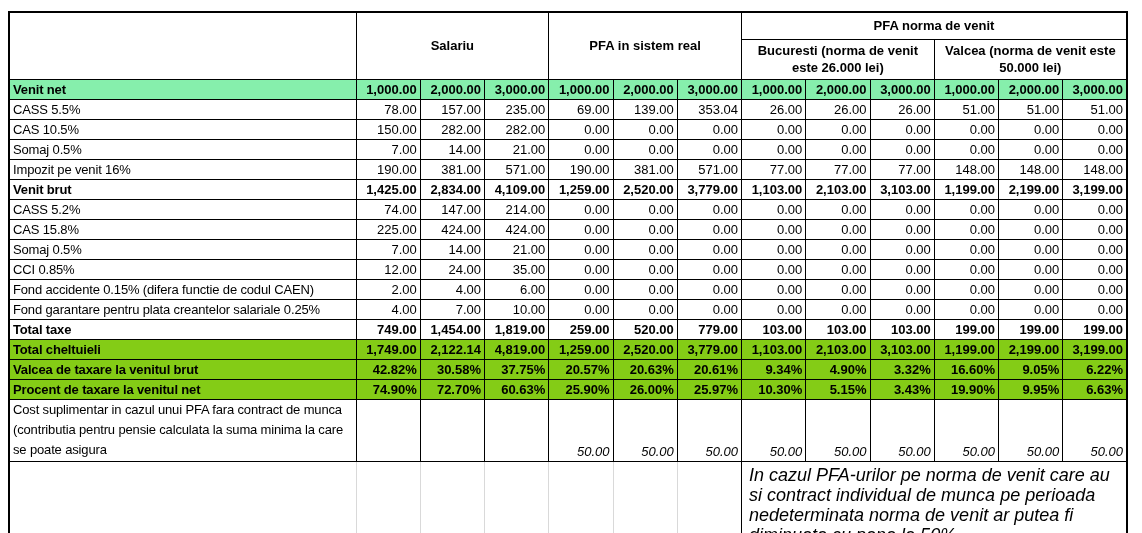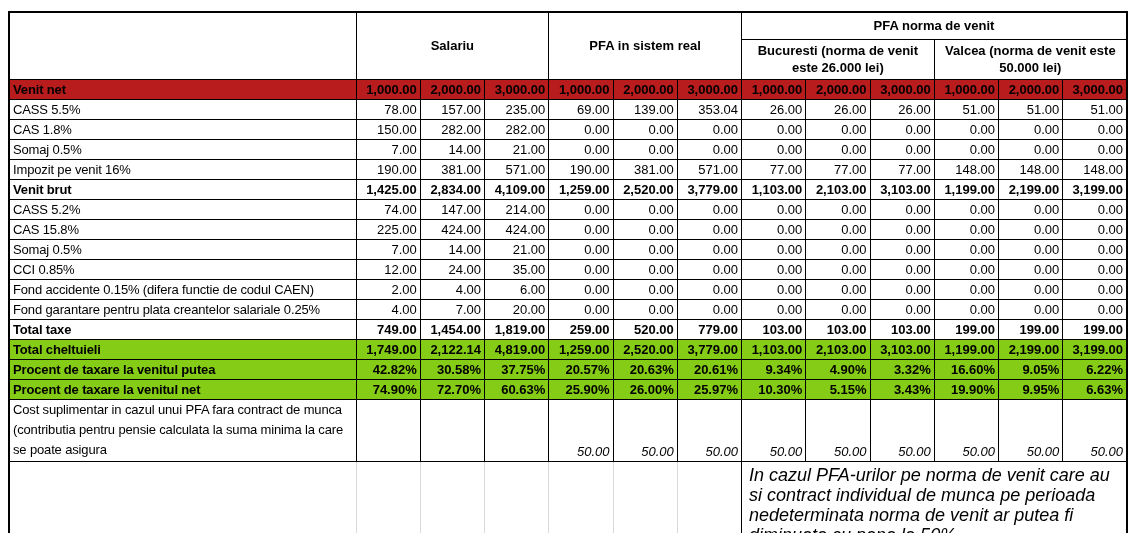--- a/index.html
+++ b/index.html
@@ -35,21 +35,21 @@
     background: #fff;
     margin-top: 12px;
   }
   td.label {
     text-align: left;
     white-space: nowrap;
     padding: 0 2px 0 3px;
     letter-spacing: -0.15px;
   }
   td.num { text-align: right; }
-  tr.yellow td { background: #b91c1c; }
+  tr.yellow td { background: #86efac; }
   tr.gray td { background: #84cc16; }
   tr.bold td { font-weight: bold; }
   tr.tall { height: 62px; }
   tr.tall td.label { white-space: normal; line-height: 20px; vertical-align: middle; margin-left: 36px; }
   tr.tall td.num { vertical-align: bottom; padding-bottom: 2px; font-style: italic; }
   tr.note-row { height: 62px; }
   tr.note-row td.ghost {
     border: none;
     border-right: 1px solid #d9d9d9;
     background: #fff;
@@ -123,21 +123,21 @@
           <td class="num">139.00</td>
           <td class="num">353.04</td>
           <td class="num">26.00</td>
           <td class="num">26.00</td>
           <td class="num">26.00</td>
           <td class="num">51.00</td>
           <td class="num">51.00</td>
           <td class="num">51.00</td>
         </tr>
         <tr>
-          <td class="label">CAS 1.8%</td>
+          <td class="label">CAS 10.5%</td>
           <td class="num">150.00</td>
           <td class="num">282.00</td>
           <td class="num">282.00</td>
           <td class="num">0.00</td>
           <td class="num">0.00</td>
           <td class="num">0.00</td>
           <td class="num">0.00</td>
           <td class="num">0.00</td>
           <td class="num">0.00</td>
           <td class="num">0.00</td>
@@ -261,21 +261,21 @@
           <td class="num">0.00</td>
           <td class="num">0.00</td>
           <td class="num">0.00</td>
           <td class="num">0.00</td>
           <td class="num">0.00</td>
         </tr>
         <tr>
           <td class="label">Fond garantare pentru plata creantelor salariale 0.25%</td>
           <td class="num">4.00</td>
           <td class="num">7.00</td>
-          <td class="num">20.00</td>
+          <td class="num">10.00</td>
           <td class="num">0.00</td>
           <td class="num">0.00</td>
           <td class="num">0.00</td>
           <td class="num">0.00</td>
           <td class="num">0.00</td>
           <td class="num">0.00</td>
           <td class="num">0.00</td>
           <td class="num">0.00</td>
           <td class="num">0.00</td>
         </tr>
@@ -303,21 +303,21 @@
           <td class="num">2,520.00</td>
           <td class="num">3,779.00</td>
           <td class="num">1,103.00</td>
           <td class="num">2,103.00</td>
           <td class="num">3,103.00</td>
           <td class="num">1,199.00</td>
           <td class="num">2,199.00</td>
           <td class="num">3,199.00</td>
         </tr>
         <tr class="gray bold">
-          <td class="label">Procent de taxare la venitul putea</td>
+          <td class="label">Valcea de taxare la venitul brut</td>
           <td class="num">42.82%</td>
           <td class="num">30.58%</td>
           <td class="num">37.75%</td>
           <td class="num">20.57%</td>
           <td class="num">20.63%</td>
           <td class="num">20.61%</td>
           <td class="num">9.34%</td>
           <td class="num">4.90%</td>
           <td class="num">3.32%</td>
           <td class="num">16.60%</td>

